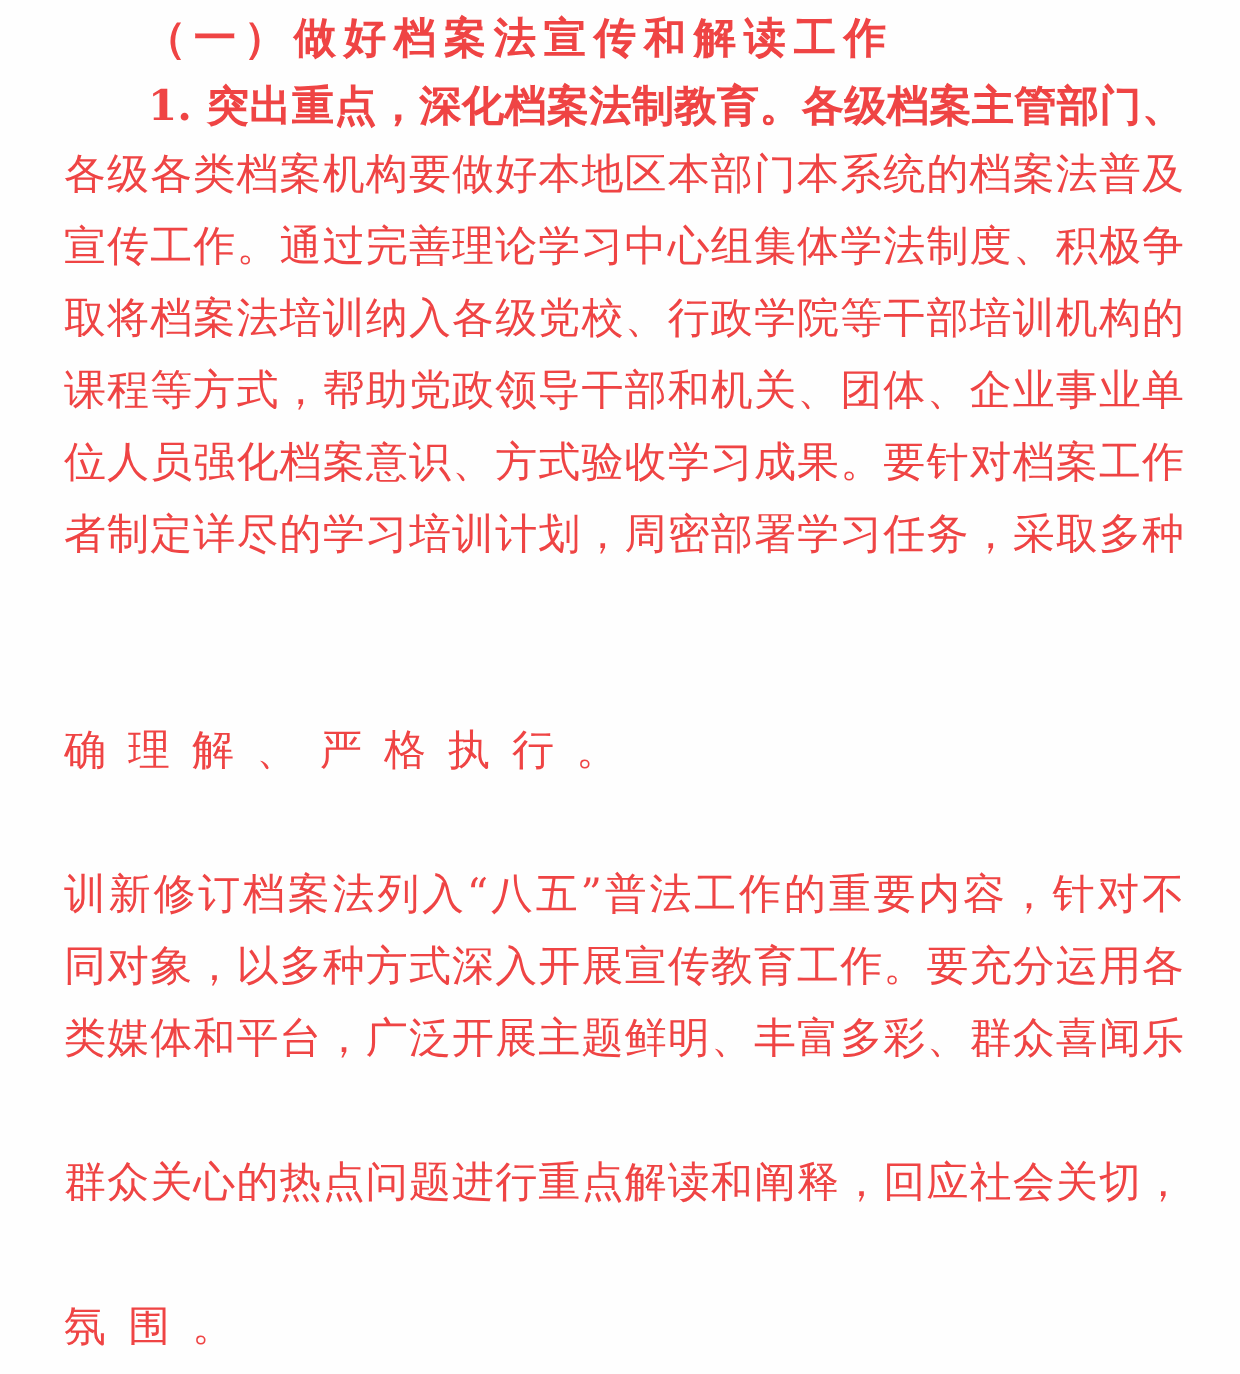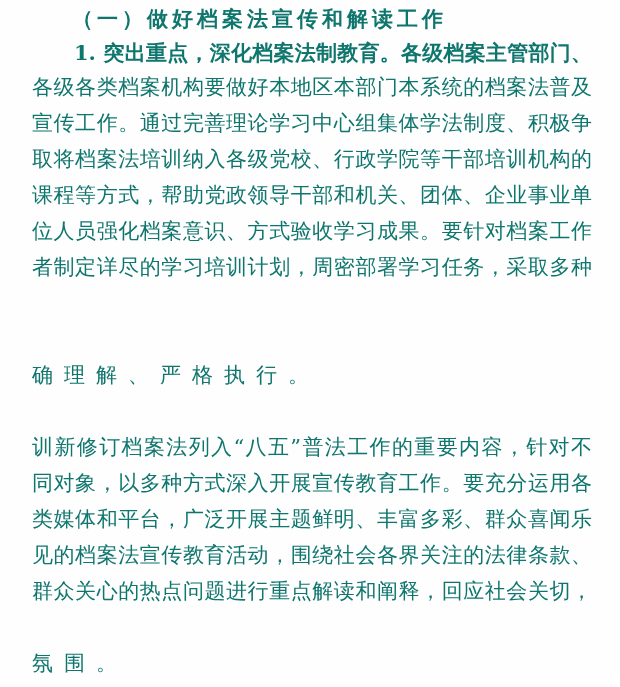--- a/index.html
+++ b/index.html
@@ -9,21 +9,21 @@
     background: #fefefe;
   }
   .line {
     position: absolute;
     left: 32px;
     width: 560px;
     height: 35px;
     line-height: 35px;
     font-family: "DejaVu Serif", "Liberation Serif", serif;
     font-size: 21px;
-    color: #0f766e;
+    color: #ef4444;
     white-space: nowrap;
     text-align: justify;
     text-align-last: justify;
   }
   .line.last { text-align-last: left; letter-spacing: 11px; }
   .line.indent { left: 74px; width: 518px; font-weight: bold; }
   .line.heading { left: 72px; width: auto; text-align-last: left; letter-spacing: 4px; font-weight: bold; }
 </style>
 </head>
 <body>
@@ -36,16 +36,15 @@
   <div class="line" style="top:106px">宣传工作。通过完善理论学习中心组集体学法制度、积极争</div>
   <div class="line" style="top:142px">取将档案法培训纳入各级党校、行政学院等干部培训机构的</div>
   <div class="line" style="top:178px">课程等方式，帮助党政领导干部和机关、团体、企业事业单</div>
   <div class="line" style="top:214px">位人员强化档案意识、方式验收学习成果。要针对档案工作</div>
   <div class="line" style="top:250px">者制定详尽的学习培训计划，周密部署学习任务，采取多种</div>
   <div class="line last" style="top:358px">确理解、严格执行。</div>
 
   <div class="line" style="top:430px">训新修订档案法列入“八五”普法工作的重要内容，针对不</div>
   <div class="line" style="top:466px">同对象，以多种方式深入开展宣传教育工作。要充分运用各</div>
   <div class="line" style="top:502px">类媒体和平台，广泛开展主题鲜明、丰富多彩、群众喜闻乐</div>
-  <div class="line" style="top:538px">见的档案法宣传教育活动，围绕社会各界关注的法律条款、</div>
   <div class="line" style="top:574px">群众关心的热点问题进行重点解读和阐释，回应社会关切，</div>
   <div class="line last" style="top:646px">氛围。</div>
 </div>
 
 </body></html>

